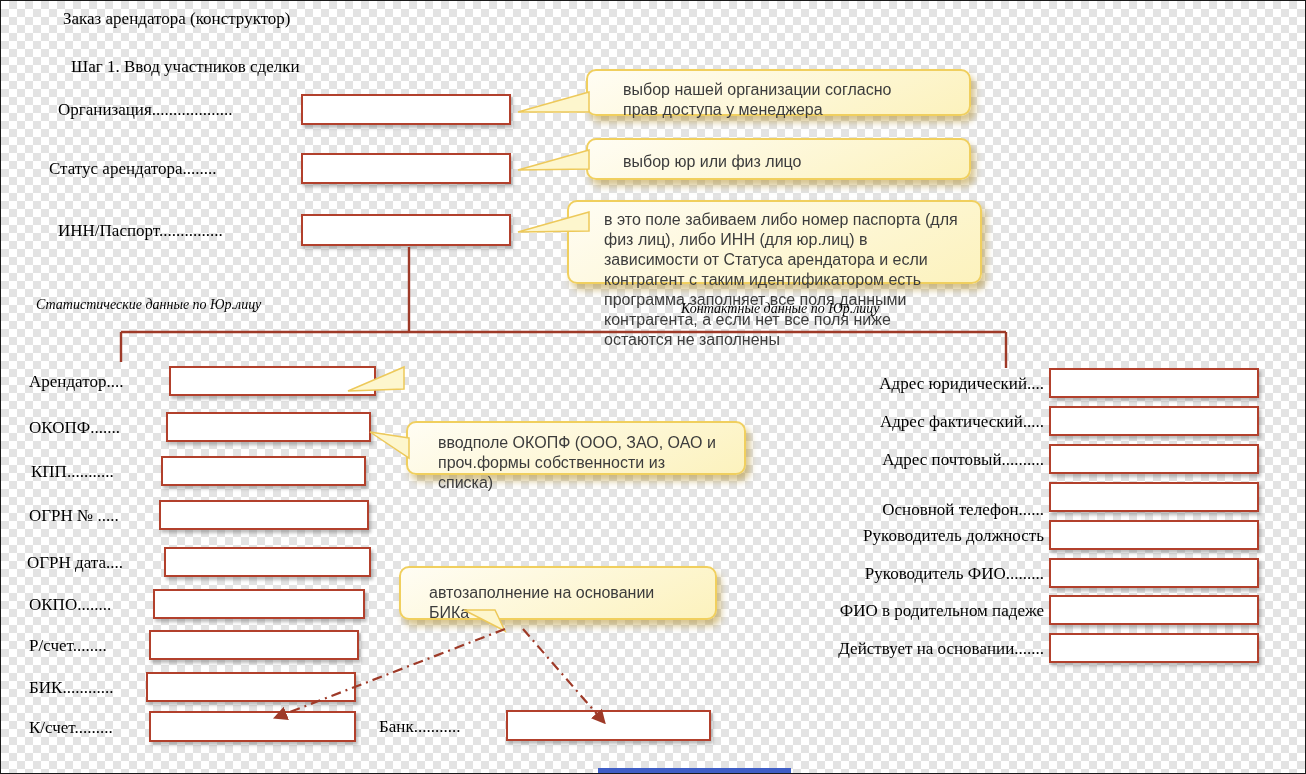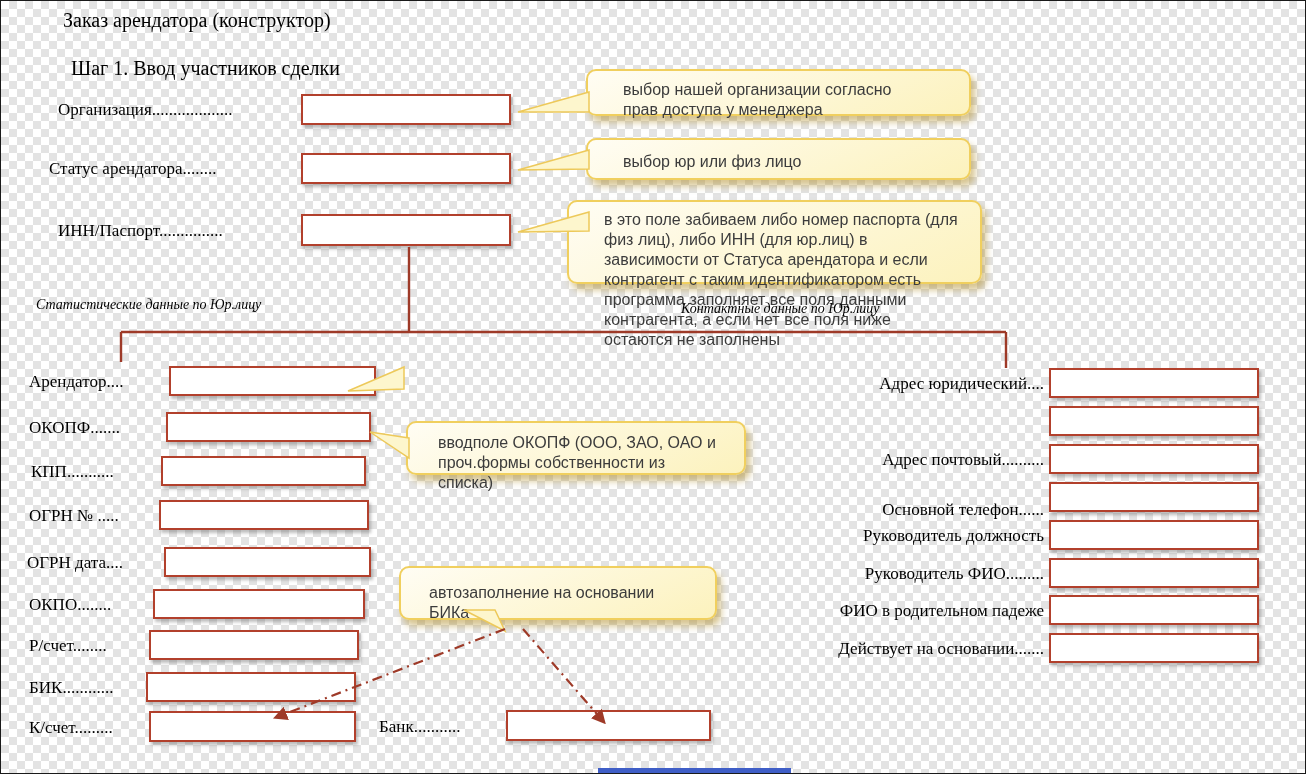--- a/index.html
+++ b/index.html
@@ -8,21 +8,21 @@
     position:relative; width:1306px; height:774px; overflow:hidden;
     border:1px solid #1a1a1a;
     background-color:#fff;
     background-image:
       linear-gradient(45deg,#e3e3e3 25%,transparent 25%,transparent 75%,#e3e3e3 75%),
       linear-gradient(45deg,#e3e3e3 25%,transparent 25%,transparent 75%,#e3e3e3 75%);
     background-position:0 0,8px 8px;
     background-size:16px 16px;
     font-family:"Liberation Serif","DejaVu Serif",serif;
   }
-  .h1 { position:absolute; font-size:20px; color:#000; white-space:nowrap; }
+  .h1 { position:absolute; font-size:17px; color:#000; white-space:nowrap; }
   .h2 { position:absolute; font-size:14px; color:#000; white-space:nowrap;font-style:italic; }
   .lbl { position:absolute; font-size:17px; color:#000; white-space:nowrap; }
   .rlbl { left:750px; width:293px; text-align:right; }
   .ibox {
     position:absolute; background:#fff;
     border:2px solid #b2402c;
     box-shadow:2px 3px 3px rgba(110,110,110,0.45);
   }
   .callout {
     position:absolute;
@@ -82,20 +82,21 @@
 
   <div class="lbl" style="left:28px; top:677px;">БИК............</div>
   <div class="ibox" style="left:145px; top:671px; width:210px; height:30px;"></div>
 
   <div class="lbl" style="left:28px; top:717px;">К/счет.........</div>
   <div class="ibox" style="left:148px; top:710px; width:207px; height:31px;"></div>
 
   <div class="lbl rlbl" style="top:373px;">Адрес юридический....</div>
   <div class="ibox" style="left:1048px; top:367px; width:210px; height:30px;"></div>
 
+  <div class="lbl rlbl" style="top:411px;">Адрес фактический.....</div>
   <div class="ibox" style="left:1048px; top:405px; width:210px; height:30px;"></div>
 
   <div class="lbl rlbl" style="top:449px;">Адрес почтовый..........</div>
   <div class="ibox" style="left:1048px; top:443px; width:210px; height:30px;"></div>
 
   <div class="lbl rlbl" style="top:487px;margin-top:12px;">Основной телефон......</div>
   <div class="ibox" style="left:1048px; top:481px; width:210px; height:30px;"></div>
 
   <div class="lbl rlbl" style="top:525px;">Руководитель должность</div>
   <div class="ibox" style="left:1048px; top:519px; width:210px; height:30px;"></div>

